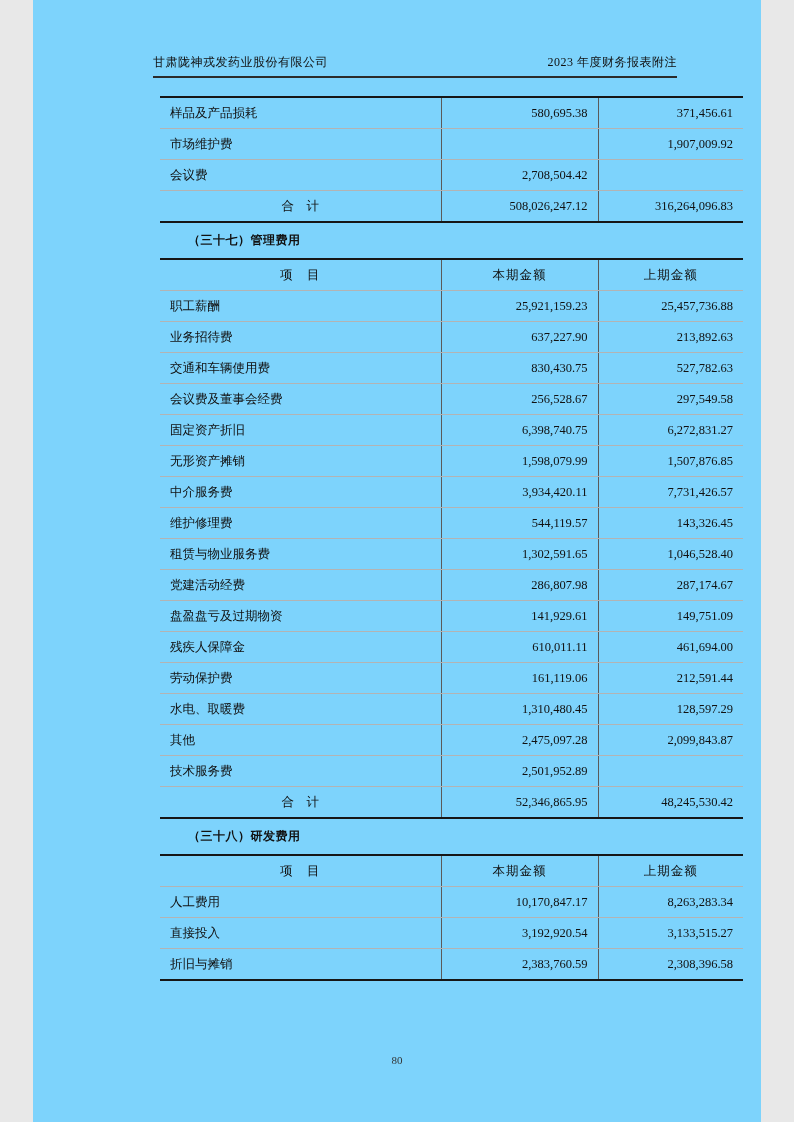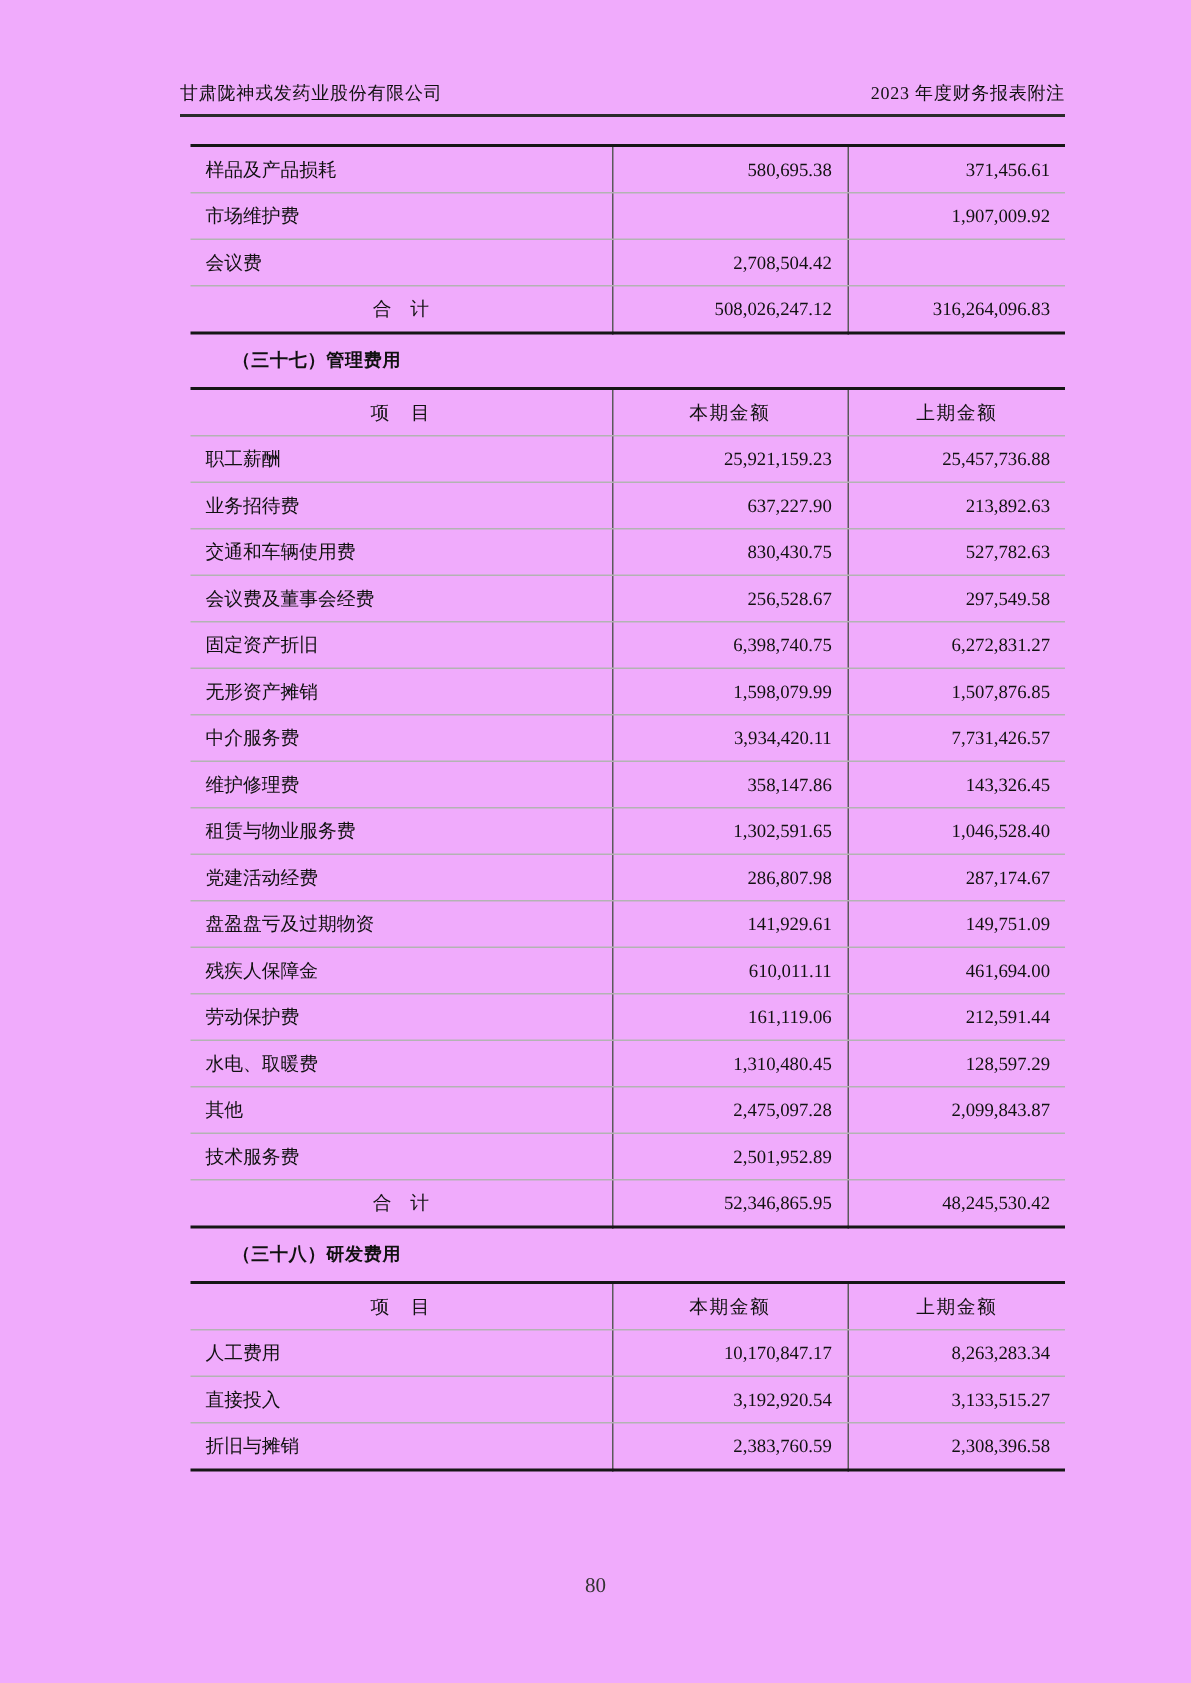--- a/index.html
+++ b/index.html
@@ -1,23 +1,24 @@
 <!DOCTYPE html>
 <html><head>
 <meta charset="utf-8">
 <style>
   html, body { margin: 0; padding: 0; background: #e8e8e8; }
   .sheet {
     position: relative;
-    width: 794px; height: 1122px;
+    width: 700px; height: 1122px;
     margin: 0 auto;
-    background: #f0abfc;
+    background: #7dd3fc;
     font-family: "Liberation Serif", "DejaVu Serif", serif;
     color: #111111;
     overflow: hidden;
+    padding-left: 28px;
   }
   .page-header {
     position: absolute;
     top: 54px; left: 120px; right: 84px;
     display: flex;
     justify-content: space-between;
     align-items: flex-end;
     font-size: 12px;
     letter-spacing: 0.5px;
     padding-bottom: 5px;
@@ -55,21 +56,21 @@
   .section-title {
     margin: 9px 0 9px 28px;
     font-size: 12px;
     font-weight: bold;
     letter-spacing: 0.5px;
   }
   .page-footer {
     position: absolute;
     bottom: 56px; left: 0; width: 100%;
     text-align: center;
-    font-size: 14px;
+    font-size: 11px;
     color: #333;
   }
 </style>
 </head>
 <body>
 
 <div class="sheet">
 
   <div class="page-header">
     <span>甘肃陇神戎发药业股份有限公司</span>
@@ -168,21 +169,21 @@
           </tr>
 
           <tr>
             <td class="c-item v-line">中介服务费</td>
             <td class="c-num v-line">3,934,420.11</td>
             <td class="c-num">7,731,426.57</td>
           </tr>
 
           <tr>
             <td class="c-item v-line">维护修理费</td>
-            <td class="c-num v-line">358,147.86</td>
+            <td class="c-num v-line">544,119.57</td>
             <td class="c-num">143,326.45</td>
           </tr>
 
           <tr>
             <td class="c-item v-line">租赁与物业服务费</td>
             <td class="c-num v-line">1,302,591.65</td>
             <td class="c-num">1,046,528.40</td>
           </tr>
 
           <tr>

